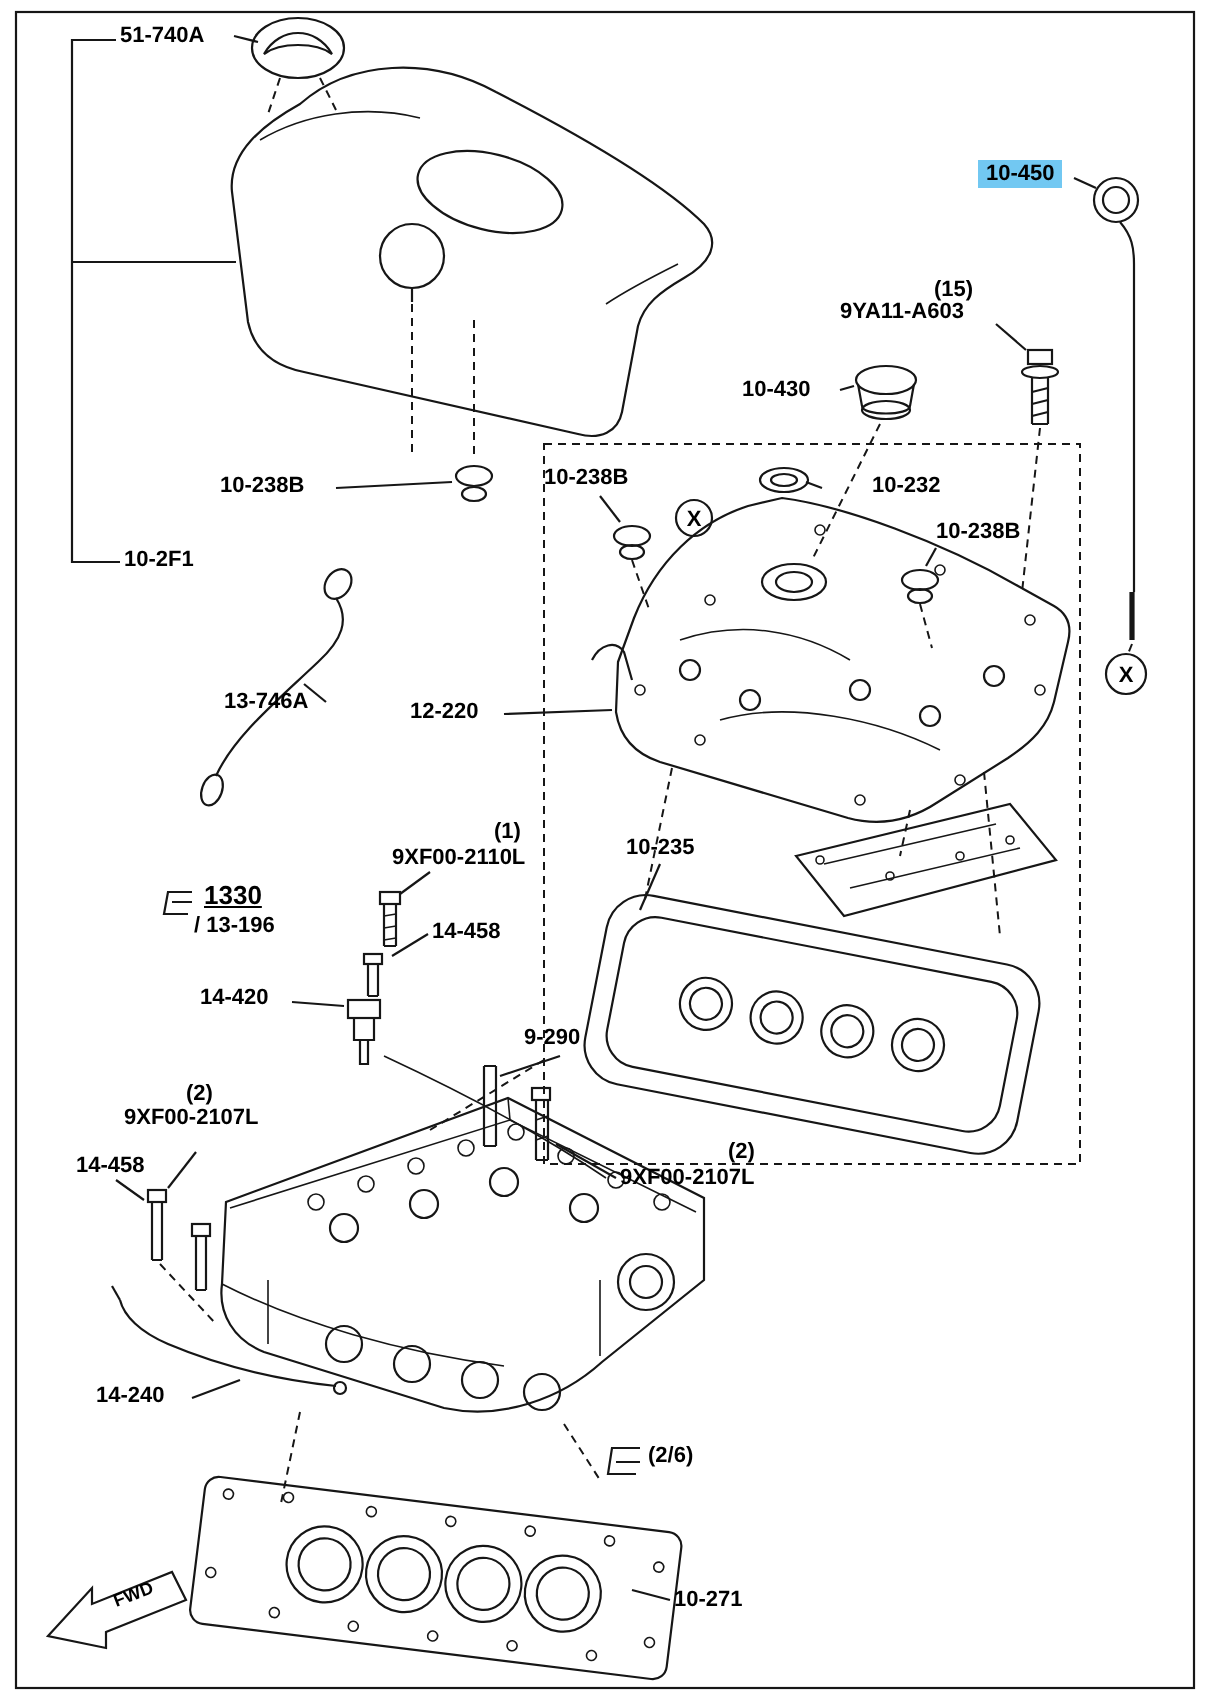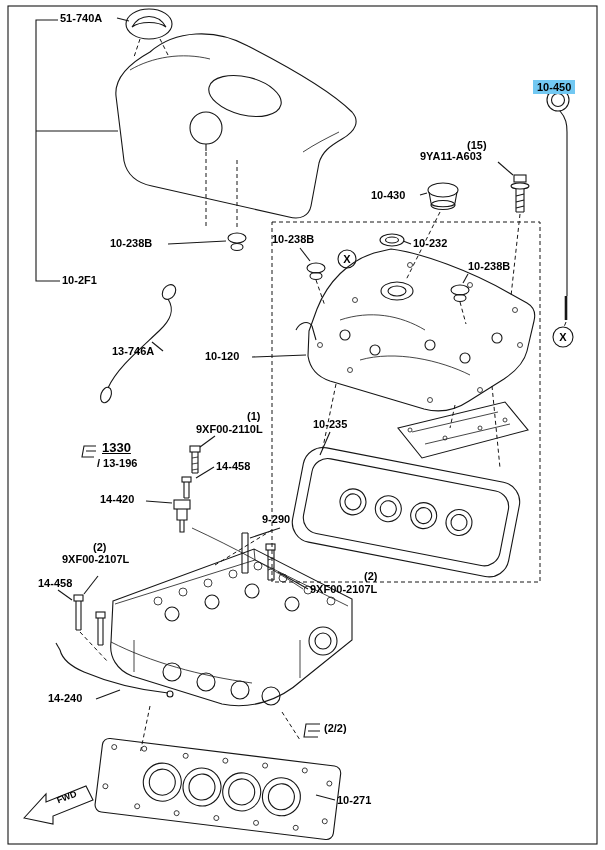--- a/index.html
+++ b/index.html
@@ -7,30 +7,30 @@
          font-family:"Liberation Sans",sans-serif;}
   svg.art{position:absolute;left:0;top:0;}
   .ln{fill:none;stroke:#161616;stroke-width:1.1;}
   .thin{fill:none;stroke:#161616;stroke-width:0.8;}
   .thick{fill:none;stroke:#161616;stroke-width:2.6;}
   .dash{fill:none;stroke:#161616;stroke-width:1;stroke-dasharray:4 3;}
   .xt{font:bold 11px "Liberation Sans",sans-serif;fill:#000;text-anchor:middle;}
   .fwdt{font:bold 9px "Liberation Sans",sans-serif;fill:#000;text-anchor:middle;}
   .lbl{position:absolute;font:bold 11px "Liberation Sans",sans-serif;color:#000;white-space:nowrap;}
   .big{font-size:13px;text-decoration:underline;}
-  .hl{padding:0 4px;line-height:14px;margin-left:44px;}
+  .hl{padding:0 4px;line-height:14px;}
   
   .p51740a{left:60px;top:12px}
   .p10450{left:489px;top:80px}
   .p9ya11q{left:467px;top:139px}
   .p9ya11{left:420px;top:150px}
   .p10250{left:371px;top:189px}
   .p10238bl{left:110px;top:237px}
   .p10238bm{left:272px;top:233px}
-  .p10232{left:413px;top:237px}
+  .p10232{left:436px;top:237px}
   .p10238br{left:468px;top:260px}
   .p102f1{left:62px;top:274px}
   .p13746a{left:112px;top:345px}
   .p10220{left:205px;top:350px}
   .p1330{left:102px;top:440px}
   .p13221{left:97px;top:457px}
   .p2110q{left:247px;top:410px}
   .p2110{left:196px;top:423px}
   .p14458t{left:216px;top:460px}
   .p10235{left:313px;top:418px}
@@ -323,31 +323,31 @@
   <div class="lbl p10450 hl" style="background: rgb(114, 200, 242);">10-450</div>
   <div class="lbl p9ya11q">(15)</div>
   <div class="lbl p9ya11">9YA11-A603</div>
   <div class="lbl p10250">10-430</div>
   <div class="lbl p10238bl">10-238B</div>
   <div class="lbl p10238bm">10-238B</div>
   <div class="lbl p10232">10-232</div>
   <div class="lbl p10238br">10-238B</div>
   <div class="lbl p102f1">10-2F1</div>
   <div class="lbl p13746a">13-746A</div>
-  <div class="lbl p10220">10-120</div>
+  <div class="lbl p10220">12-220</div>
   <div class="lbl p1330 big">1330</div>
   <div class="lbl p13221">/ 13-196</div>
   <div class="lbl p2110q">(1)</div>
   <div class="lbl p2110">9XF00-2110L</div>
   <div class="lbl p14458t">14-458</div>
   <div class="lbl p10235">10-235</div>
   <div class="lbl p14420">14-420</div>
   <div class="lbl p14290">9-290</div>
   <div class="lbl p2107lq">(2)</div>
   <div class="lbl p2107l">9XF00-2107L</div>
   <div class="lbl p14458l">14-458</div>
   <div class="lbl p2107rq">(2)</div>
   <div class="lbl p2107r">9XF00-2107L</div>
   <div class="lbl p14280">14-240</div>
-  <div class="lbl p22">(2/2)</div>
+  <div class="lbl p22">(2/6)</div>
   <div class="lbl p10271">10-271</div>
 
 </div>
 
 </body></html>

